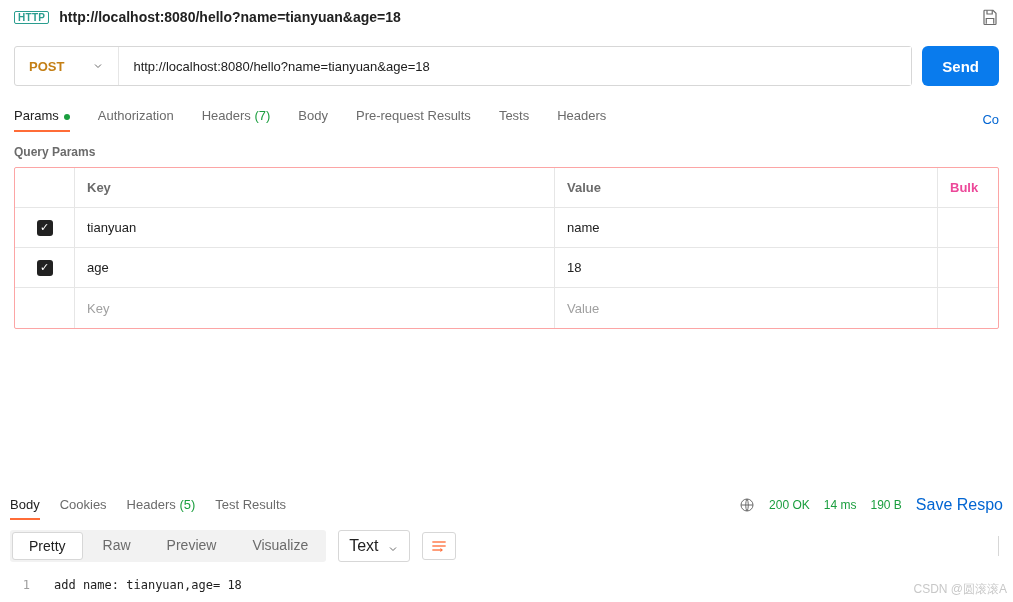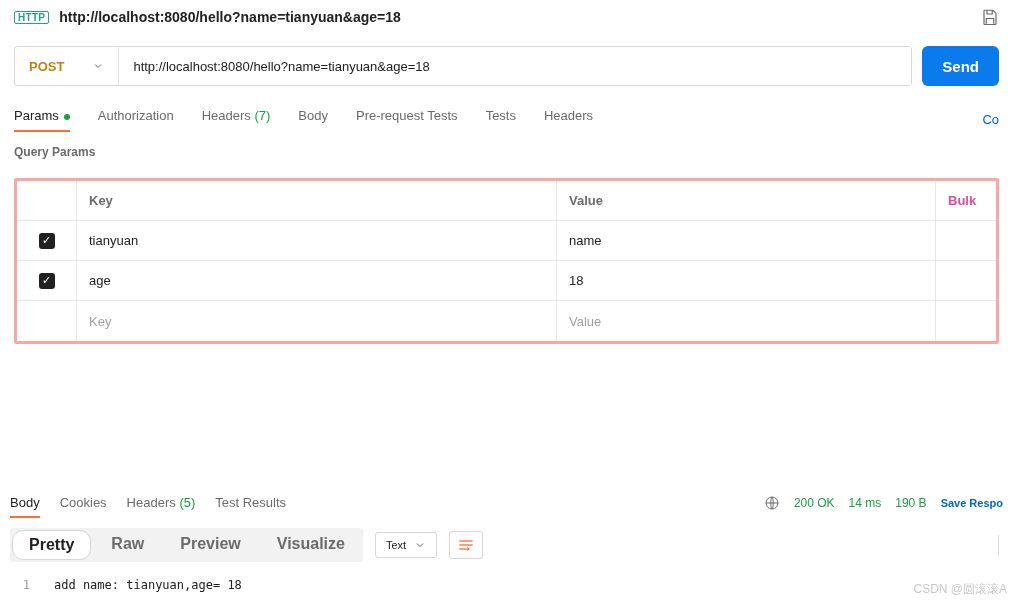--- a/index.html
+++ b/index.html
@@ -23,49 +23,49 @@
 .tabs { display: flex; align-items: center; gap: 28px; padding: 0 14px; margin-top: 22px; border-bottom: 0; }
 .tab { color: #6b6b6b; font-size: 13px; padding-bottom: 8px; cursor: pointer; position: relative; }
 .tab.active { color: #212121; font-weight: 500; }
 .tab.active::after { content: ""; position: absolute; left: 0; right: 0; bottom: -1px; height: 2px; background: #ff6c37; }
 .tab .dot { display: inline-block; width: 6px; height: 6px; background: #1a9e3e; border-radius: 50%; margin-left: 5px; vertical-align: middle; }
 .tab .count { color: #1a9e3e; }
 .tabs-right { margin-left: auto; color: #0265d2; font-weight: 500; cursor: pointer; }
 
 
 .section-label { color: #6b6b6b; font-size: 12px; font-weight: 600; padding: 14px 14px 8px 14px; }
-.params-table { border: 3px solid #fca5a5; margin: 11px 14px; border-radius: 2px; }
+.params-table { border: 1px solid #fca5a5; margin: 0 14px; border-radius: 2px; }
 .params-table .row { display: grid; grid-template-columns: 60px 480px 1fr 60px; border-bottom: 1px solid #e6e6e6; min-height: 40px; align-items: center; }
 .params-table .row:last-child { border-bottom: none; }
 .params-table .row.header { color: #6b6b6b; font-weight: 600; }
 .params-table .cell { padding: 10px 12px; border-right: 1px solid #e6e6e6; height: 100%; display: flex; align-items: center; }
 .params-table .cell:last-child { border-right: none; }
 .params-table .cell.checkbox { justify-content: center; }
 .checkbox-box { width: 16px; height: 16px; background: #212121; border-radius: 3px; display: flex; align-items: center; justify-content: center; color: #fff; font-size: 11px; }
 .placeholder { color: #a0a0a0; }
 .bulk-cell { color: #ec4899; font-weight: 600; }
 
 
 .response-section { position: absolute; bottom: 0; left: 0; right: 0; }
 .resp-tabs { display: flex; align-items: center; gap: 20px; padding: 0 10px 0 10px; border-bottom: 0; }
 .resp-tab { color: #6b6b6b; font-size: 13px; padding: 8px 0; cursor: pointer; position: relative; }
 .resp-tab.active { color: #212121; font-weight: 500; }
 .resp-tab.active::after { content: ""; position: absolute; left: 0; right: 0; bottom: 0; height: 2px; background: #ff6c37; }
 .resp-tab .count { color: #1a9e3e; }
 .resp-meta { margin-left: auto; display: flex; align-items: center; gap: 14px; font-size: 12px; }
 .globe-icon { width: 16px; height: 16px; color: #6b6b6b; }
 .status-ok { color: #1a9e3e; }
-.save-response { color: #0265d2; font-weight: 700; cursor: pointer; font-size: 11px; }
+.save-response { color: #0265d2; font-weight: 400; cursor: pointer; font-size: 16px; }
 
 
 .resp-toolbar { display: flex; align-items: center; gap: 0; padding: 10px 10px; }
 .view-modes { display: flex; background: #f2f2f2; border-radius: 3px; }
-.view-mode { padding: 7px 18px; font-size: 16px; color: #6b6b6b; cursor: pointer; border-radius: 11px; font-weight: bold; }
+.view-mode { padding: 7px 18px; font-size: 14px; color: #6b6b6b; cursor: pointer; border-radius: 3px; }
 .view-mode.active { background: #fff; border: 1px solid #d7d7d7; color: #212121; margin: 2px; padding: 5px 16px; }
-.format-select { margin-left: 12px; display: flex; align-items: flex-end; gap: 8px; border: 1px solid #d7d7d7; border-radius: 3px; padding: 6px 10px; font-size: 11px; cursor: pointer; }
+.format-select { margin-left: 12px; display: flex; align-items: flex-end; gap: 8px; border: 1px solid #d7d7d7; border-radius: 3px; padding: 6px 10px; font-size: 16px; cursor: pointer; }
 .wrap-btn { margin-left: 12px; border: 1px solid #d7d7d7; border-radius: 3px; padding: 6px 8px; cursor: pointer; color: #ff6c37; display: flex; align-items: center; }
 .wrap-icon { width: 16px; height: 14px; }
 .copy-btn { margin-left: auto; margin-right: 4px; width: 6px; height: 20px; border-right: 1px solid #d7d7d7; }
 
 
 .resp-body { padding: 6px 10px 10px 10px; font-family: Consolas, Monaco, monospace; font-size: 12px; }
 .line { display: flex; gap: 24px; }
 .lineno { color: #9e9e9e; width: 20px; text-align: right; }
 .linetext { color: #212121; }
 
@@ -96,21 +96,21 @@
     <input class="url-input" value="http://localhost:8080/hello?name=tianyuan&amp;age=18" style="">
   </div>
   <button class="send-btn">Send</button>
 </div>
 
 <div class="tabs">
   <div class="tab active"><span>Params</span><span class="dot"></span></div>
   <div class="tab">Authorization</div>
   <div class="tab"><span>Headers</span> <span class="count">(7)</span></div>
   <div class="tab">Body</div>
-  <div class="tab">Pre-request Tests</div>
+  <div class="tab">Pre-request Results</div>
   <div class="tab">Tests</div>
   <div class="tab">Headers</div>
   <div class="tabs-right">Co</div>
 </div>
 
 <div class="section-label">Query Params</div>
 <div class="params-table">
   <div class="row header">
     <div class="cell"></div>
     <div class="cell">Key</div>

